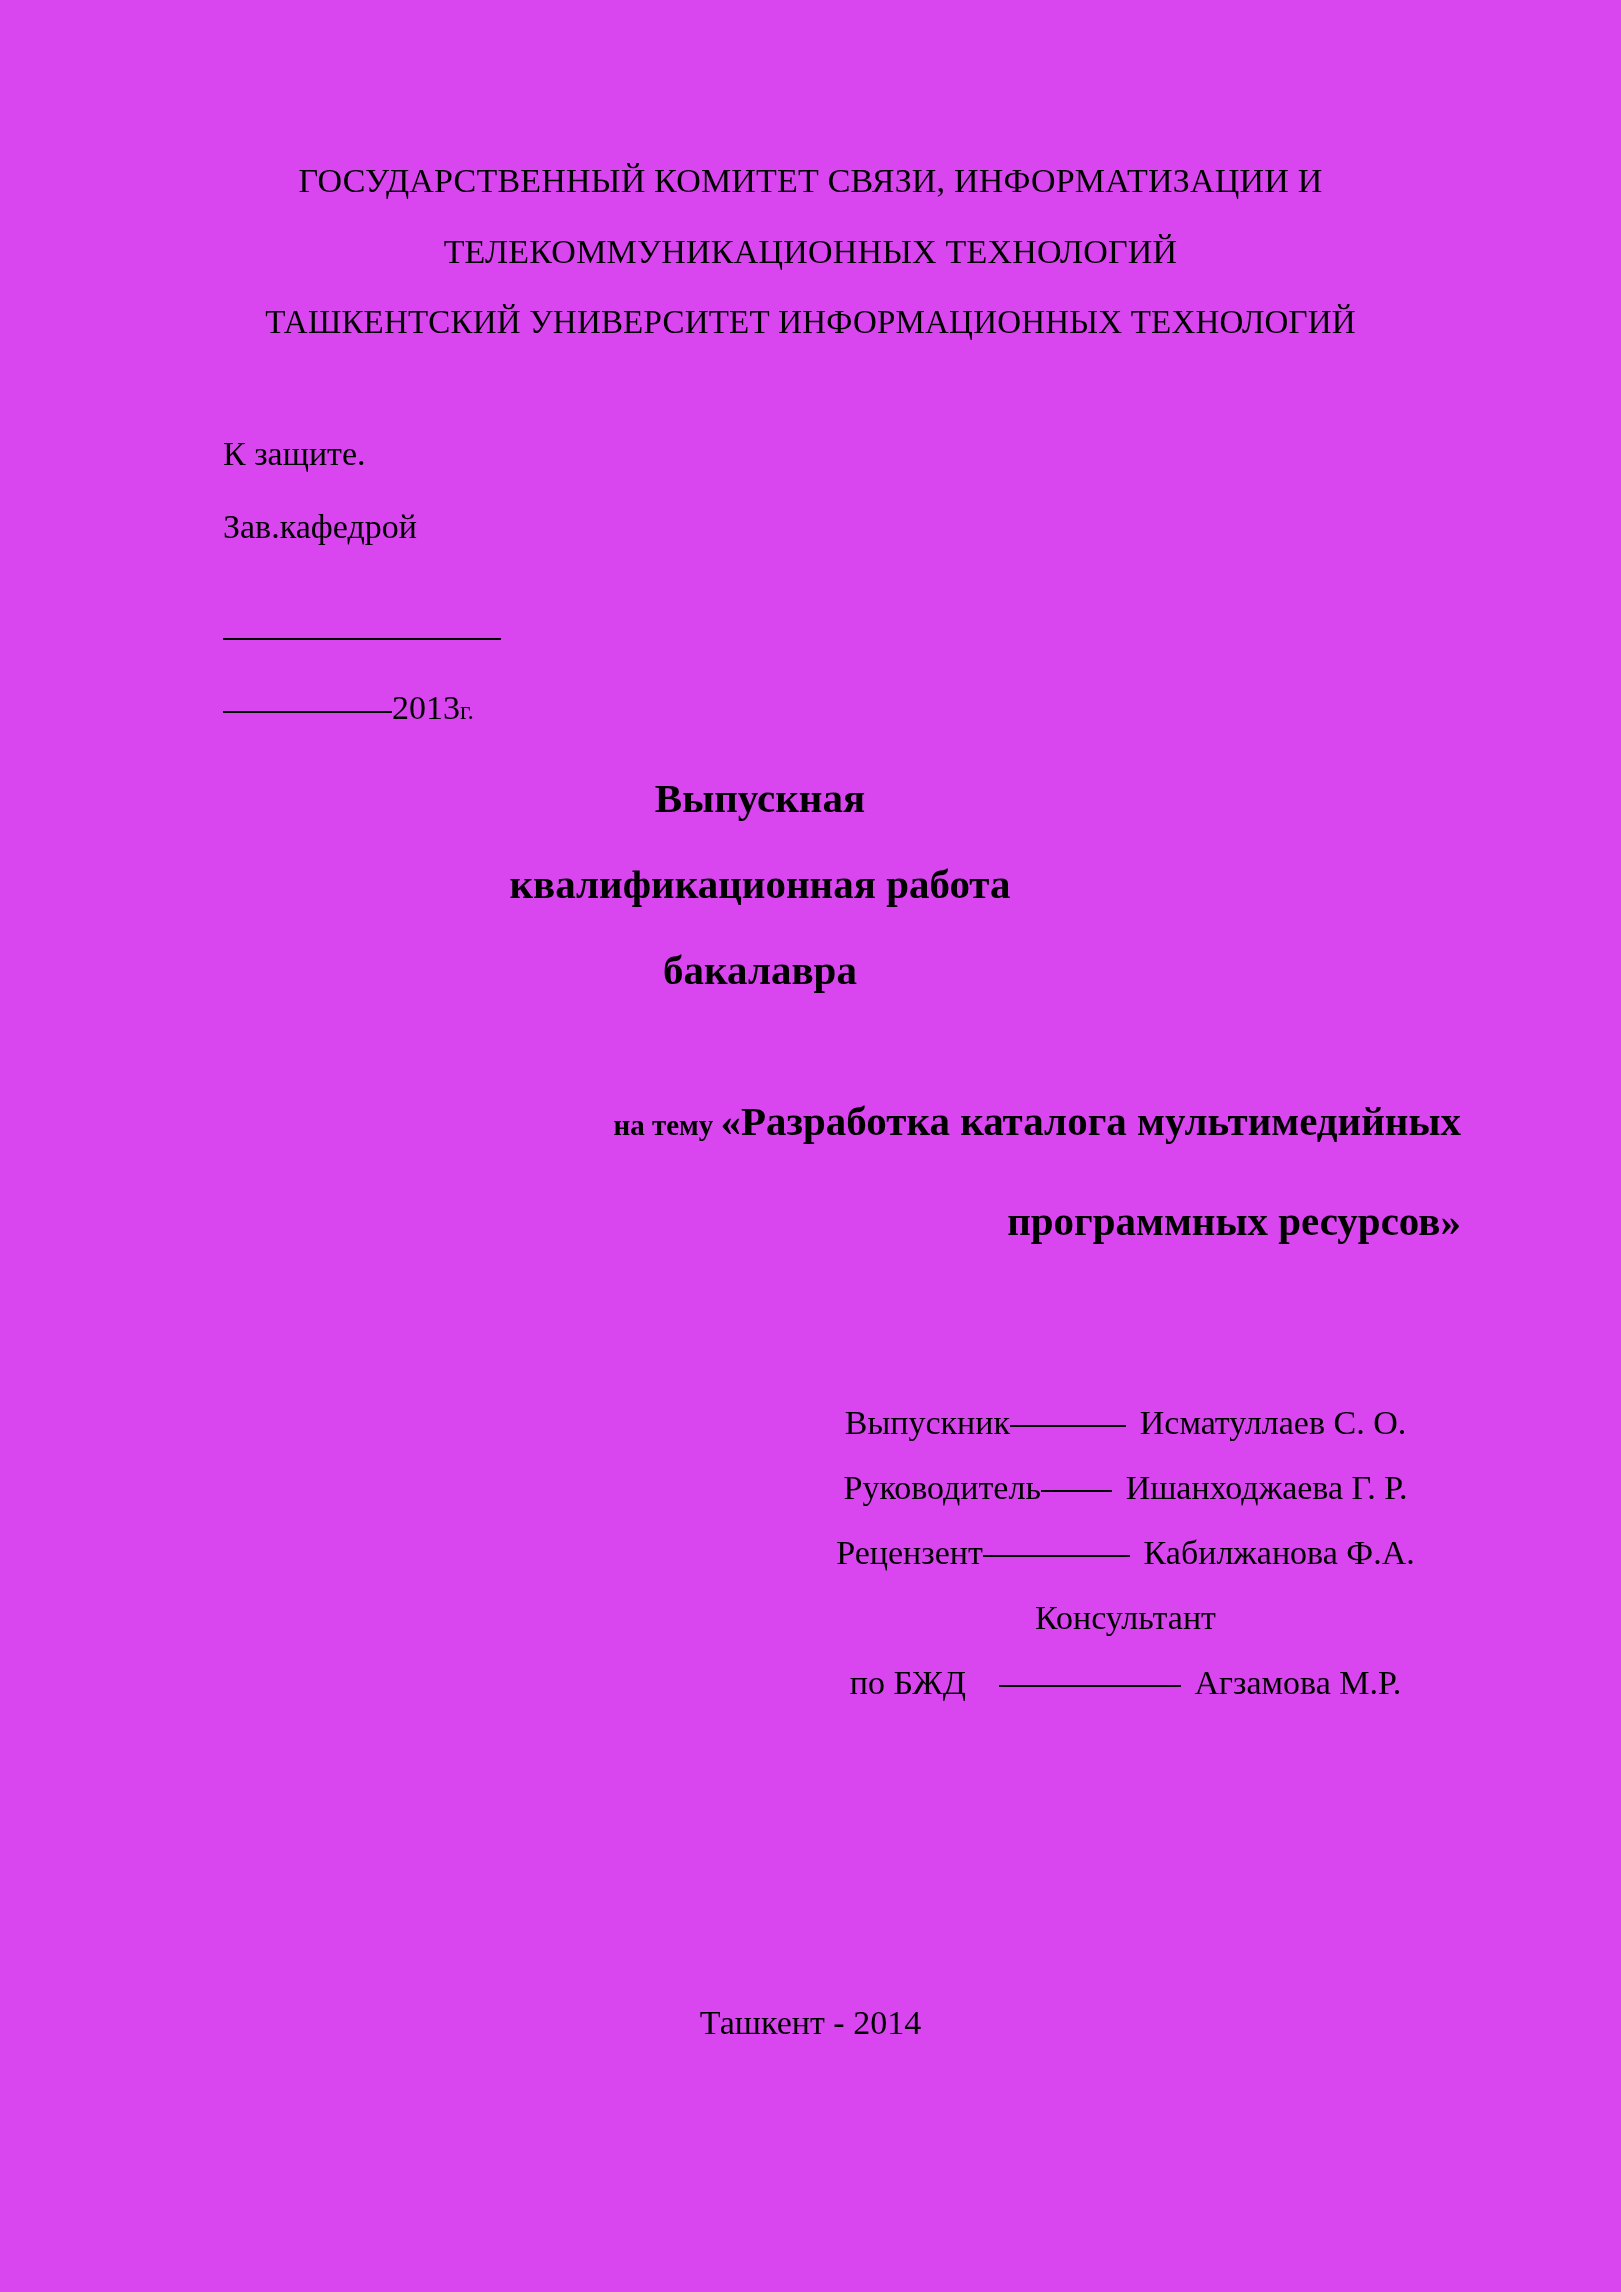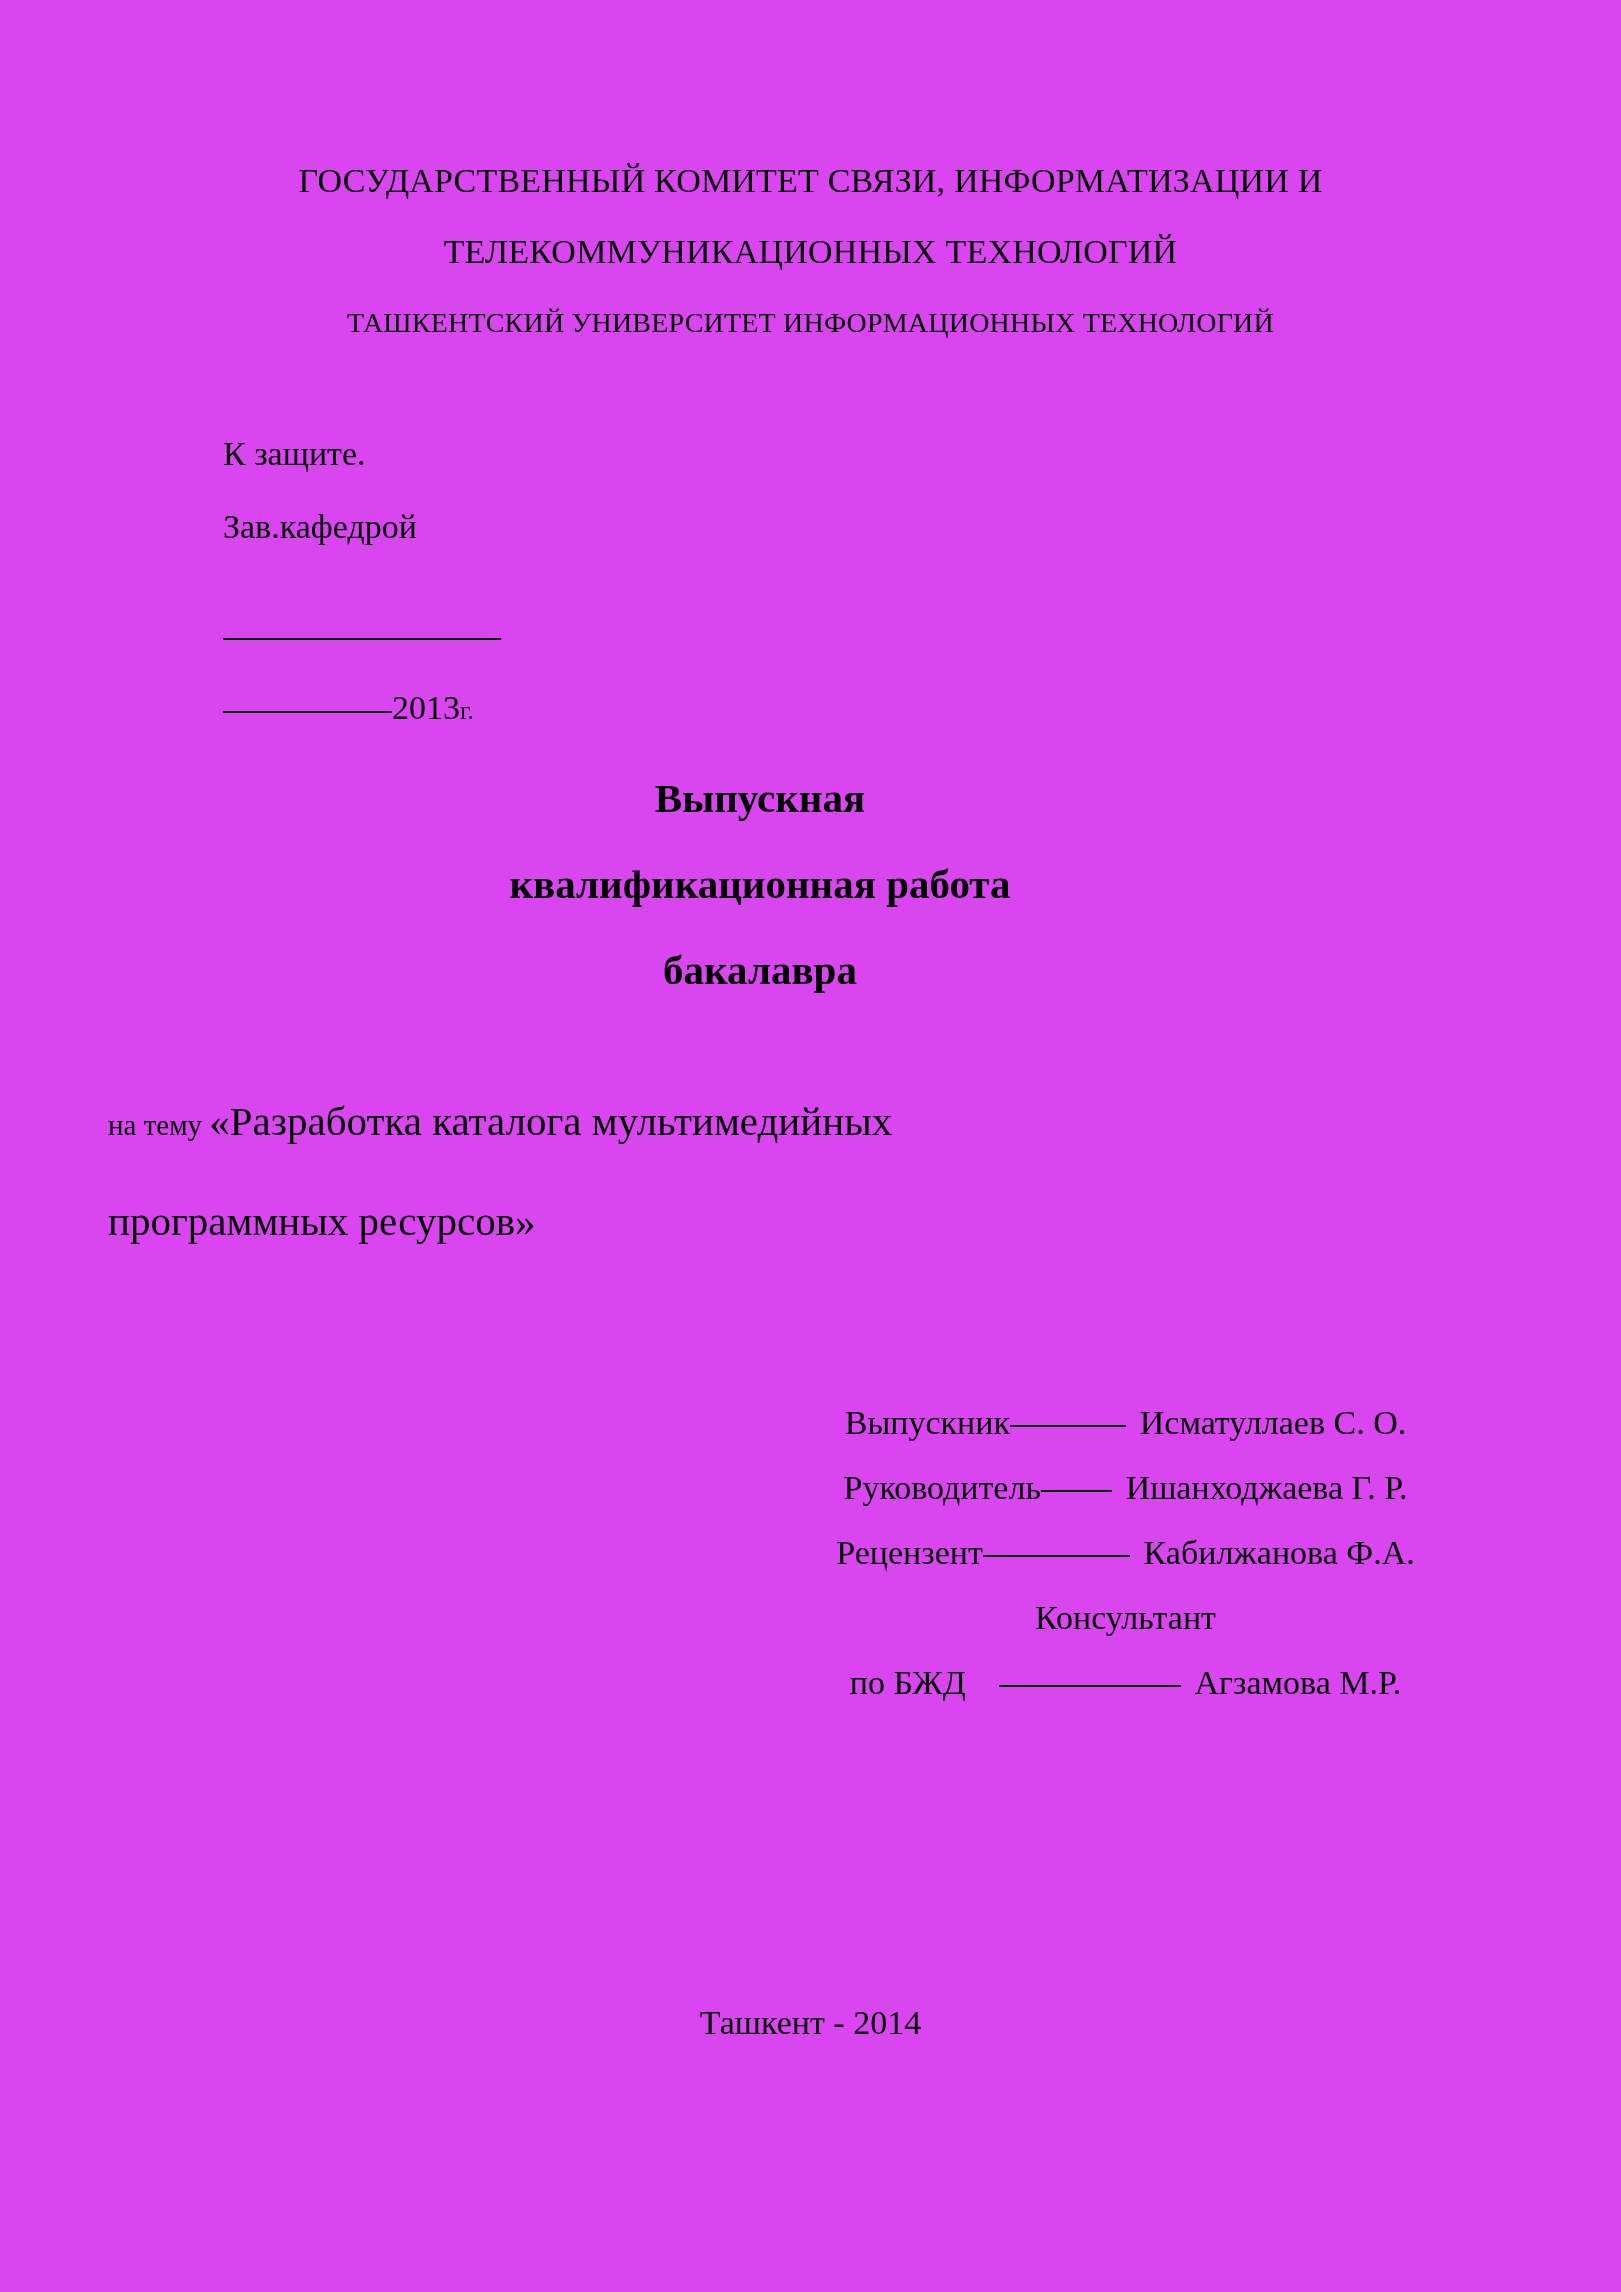--- a/index.html
+++ b/index.html
@@ -29,21 +29,21 @@
     width: 1621px;
     text-align: center;
   }
   .org-line {
     font-size: 34px;
     line-height: 71px;
     letter-spacing: 0.2px;
     white-space: nowrap;
   }
   .org-line.wide {
-    font-size: 28px;
+    font-size: 33px;
   }
 
   
   .approval {
     position: absolute;
     left: 223px;
     top: 417px;
     width: 608px;
   }
   .approval-line {
@@ -88,22 +88,22 @@
     line-height: 86px;
     white-space: nowrap;
   }
 
   
   .topic-block {
     position: absolute;
     left: 0;
     top: 1073px;
     width: 1428px;
-    text-align: left;
-    font-weight: normal;
+    text-align: right;
+    font-weight: bold;
   }
   .topic-inner {
     display: inline-block;
     width: 1353px;
     margin-left: 108px;
   }
   .topic-line {
     font-size: 41px;
     line-height: 96px;
     white-space: nowrap;

